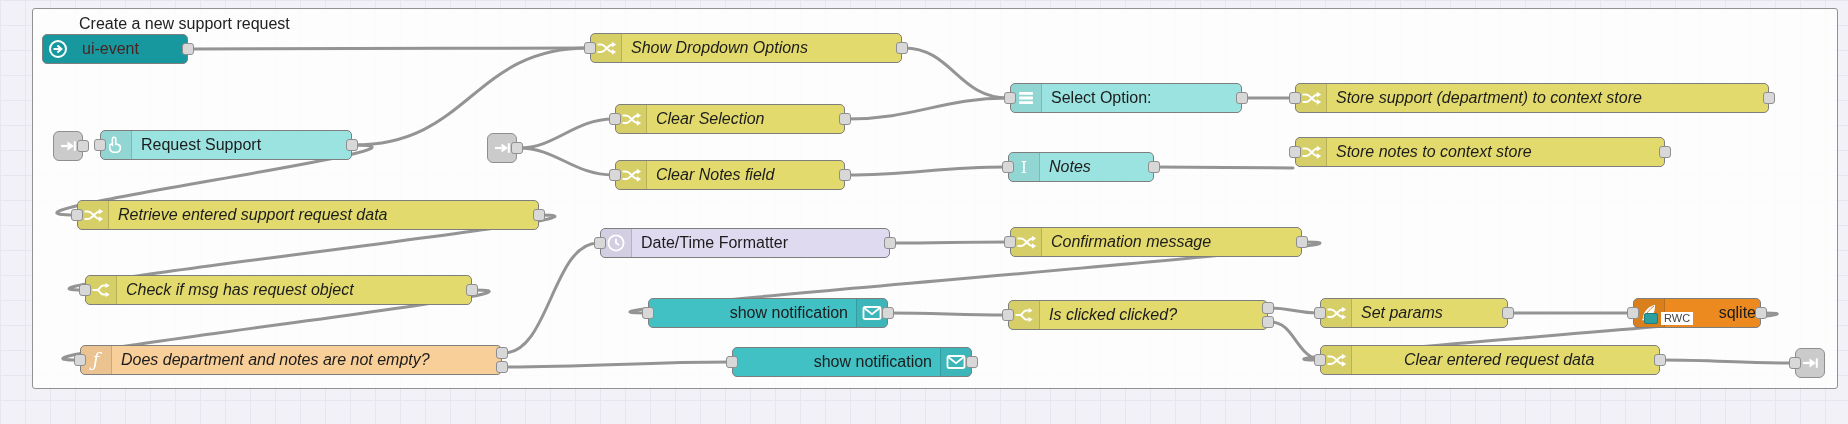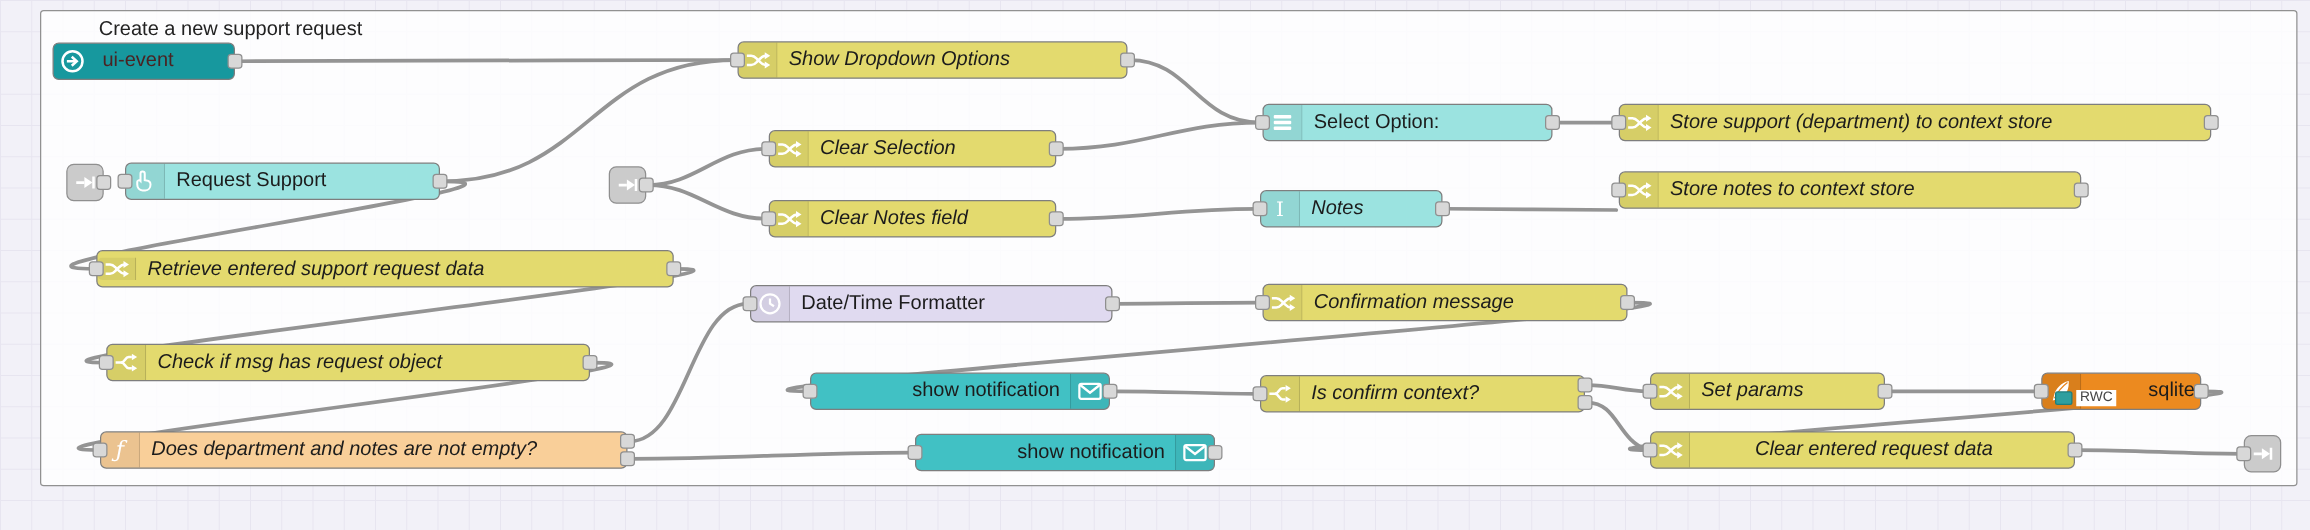--- a/index.html
+++ b/index.html
@@ -282,21 +282,21 @@
     <span class="nicon">
         <svg class="ic" width="21" height="18">
           <use href="#i-shuffle"></use>
         </svg>
       </span>
     <span class="nlabel italic">Store notes to context store</span>
     <span class="port pin"></span>
     <span class="port pout"></span>
   </div>
 
-  <div class="node" id="retrieve" style="background-color: rgb(227, 218, 110); align-items: center;">
+  <div class="node" id="retrieve" style="background-color: rgb(227, 218, 110);">
     <span class="nicon">
         <svg class="ic" width="21" height="18">
           <use href="#i-shuffle"></use>
         </svg>
       </span>
     <span class="nlabel italic">Retrieve entered support request data</span>
     <span class="port pin"></span>
     <span class="port pout"></span>
   </div>
 
@@ -343,21 +343,21 @@
     <span class="port pin"></span>
     <span class="port pout"></span>
   </div>
 
   <div class="node" id="is_confirm" style="background-color: rgb(227, 218, 110);">
     <span class="nicon">
         <svg class="ic" width="20" height="18">
           <use href="#i-fork"></use>
         </svg>
       </span>
-    <span class="nlabel italic">Is confirm context?</span>
+    <span class="nlabel italic">Is clicked clicked?</span>
     <span class="port pin"></span>
     <span class="port pout1"></span>
     <span class="port pout2"></span>
   </div>
 
   <div class="node" id="set_params" style="background-color: rgb(227, 218, 110);">
     <span class="nicon">
         <svg class="ic" width="21" height="18">
           <use href="#i-shuffle"></use>
         </svg>

